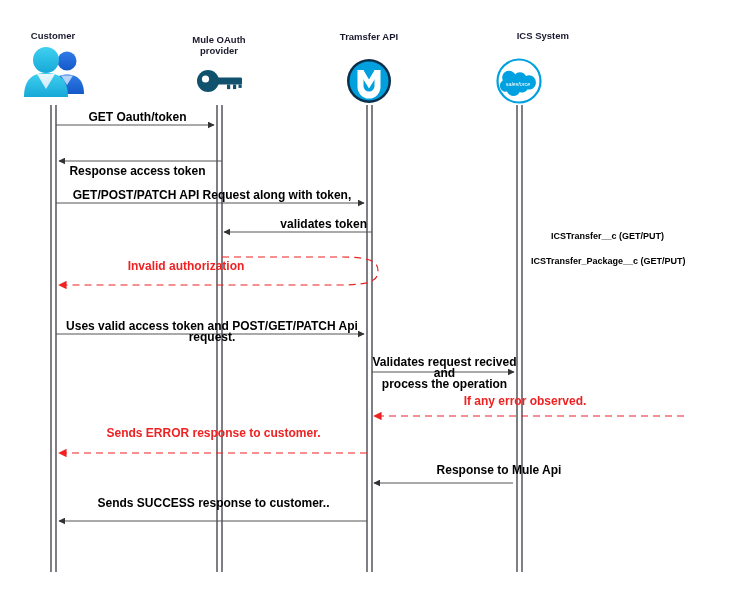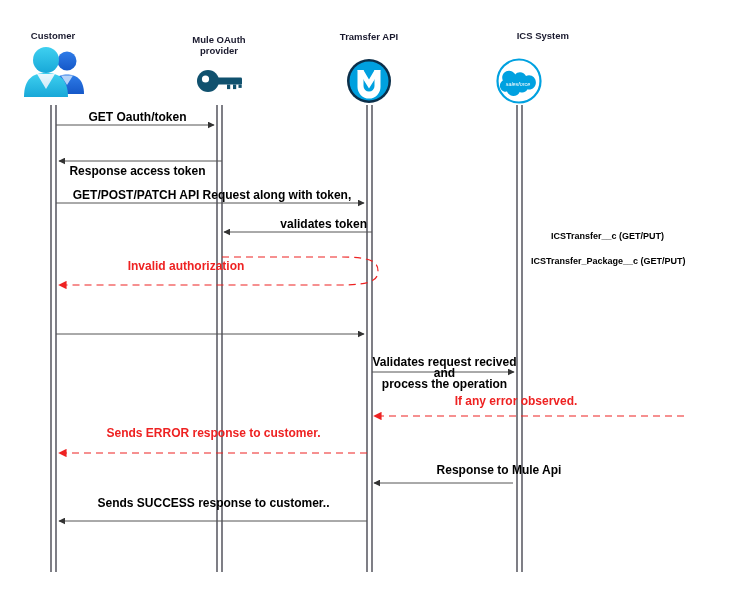--- a/index.html
+++ b/index.html
@@ -188,25 +188,26 @@
   <div class="msg-label" style="left:55px; top:112px; width:165px;">GET Oauth/token</div>
 
   <div class="msg-label" style="left:55px; top:166px; width:165px;">Response access token</div>
 
   <div class="msg-label" style="left:52px; top:190px; width:320px;">GET/POST/PATCH API Request along with token,</div>
 
   <div class="msg-label" style="left:215px; top:219px; width:152px;text-align:right;">validates token</div>
 
   <div class="msg-label red" style="left:56px; top:261px; width:260px;">Invalid authorization</div>
 
+  <div class="msg-label" style="left:52px; top:321px; width:320px;">Uses valid access token and POST/GET/PATCH Api request.</div>
 
   <div class="msg-label" style="left:372px; top:340px; width:145px;margin-top:17px;">Validates request recived and
 process the operation</div>
 
-  <div class="msg-label red" style="left:375px; top:396px; width:250px;padding-left:16px;">If any error observed.</div>
+  <div class="msg-label red" style="left:384px; top:396px; width:250px;padding-left:16px;">If any error observed.</div>
 
   <div class="msg-label red" style="left:56px; top:428px; width:315px;">Sends ERROR response to customer.</div>
 
   <div class="msg-label" style="left:374px; top:465px; width:250px;">Response to Mule Api</div>
 
   <div class="msg-label" style="left:56px; top:498px; width:315px;">Sends SUCCESS response to customer..</div>
 
   <div class="note-label" style="left:531px; top:231px;margin-left:20px;">ICSTransfer__c (GET/PUT)</div>
 
   <div class="note-label" style="left:531px; top:256px;">ICSTransfer_Package__c (GET/PUT)</div>

